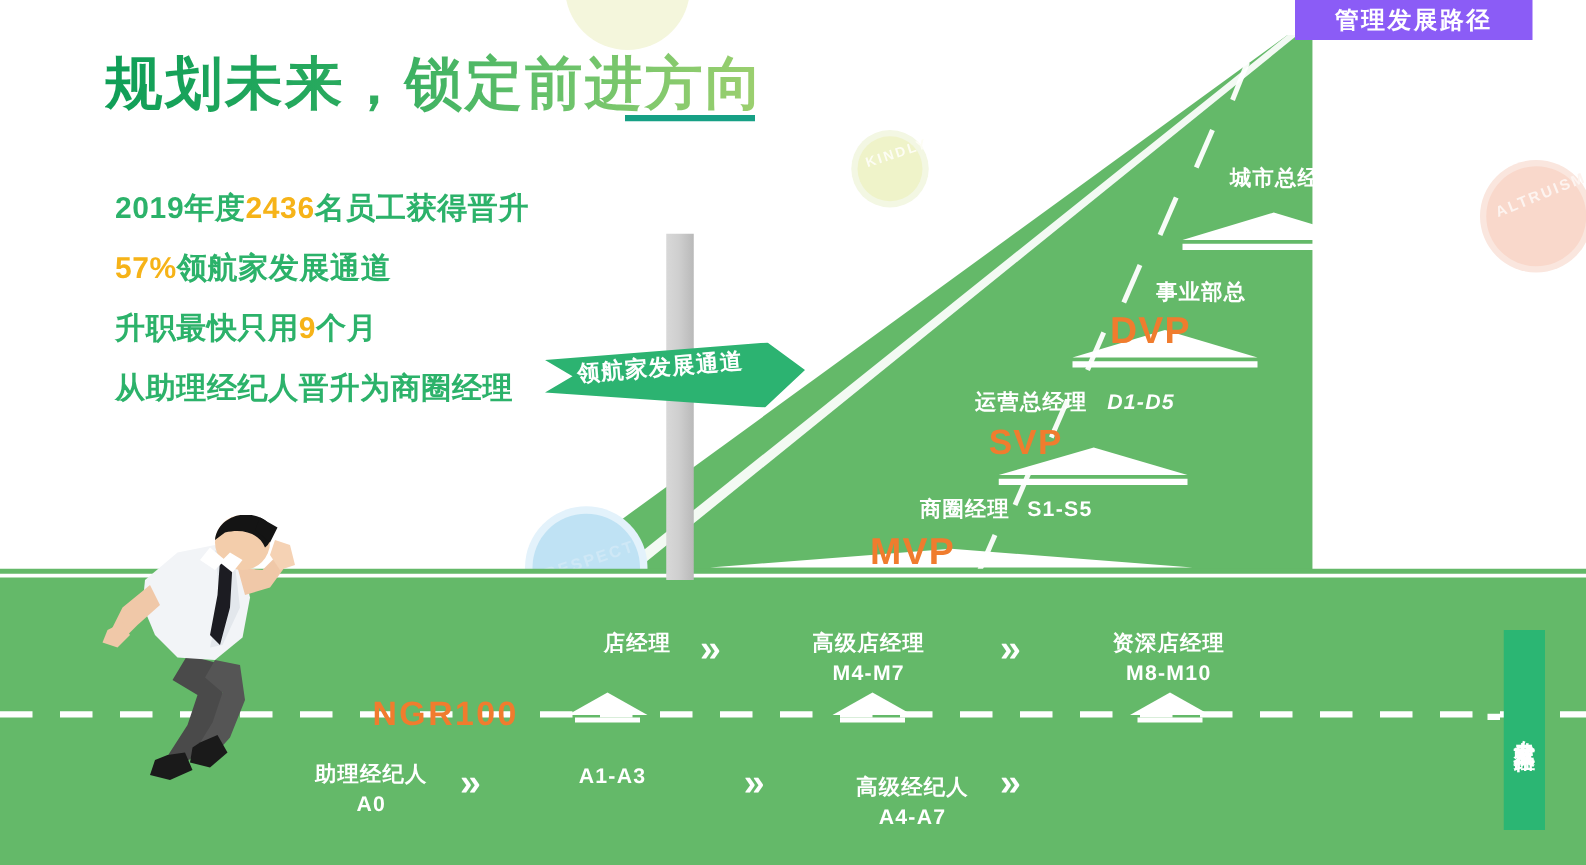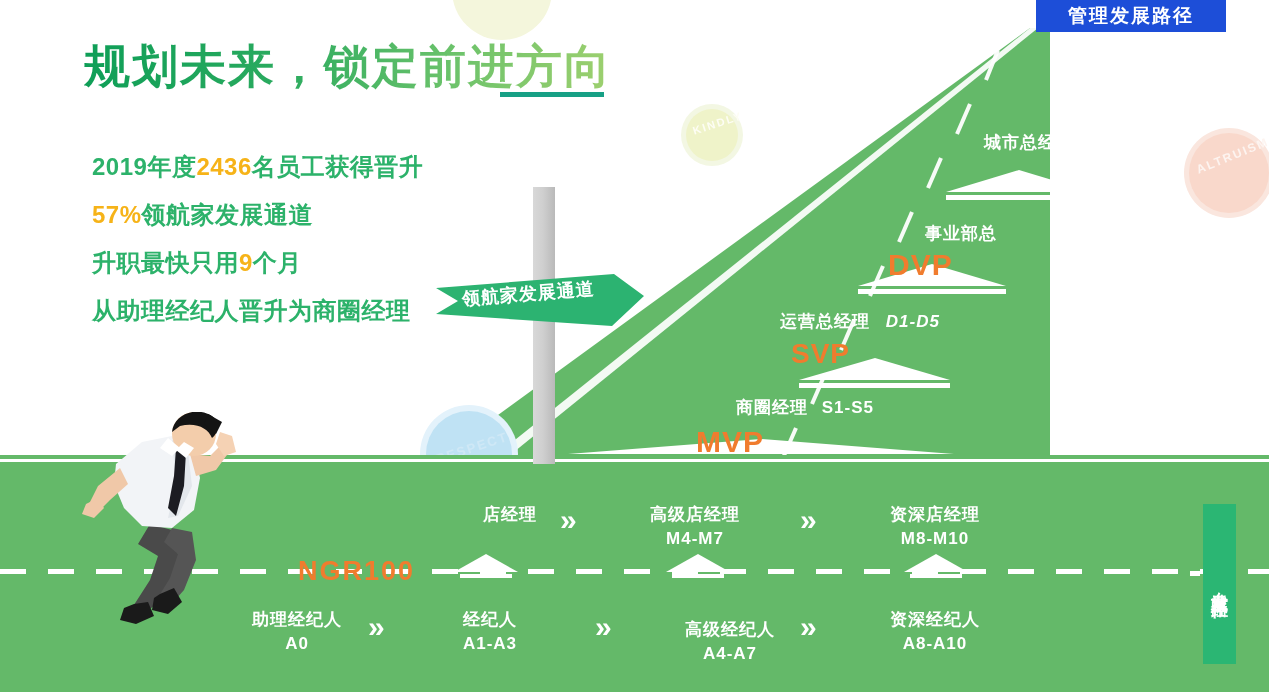--- a/index.html
+++ b/index.html
@@ -60,21 +60,21 @@
   #ramp { position:absolute; left:430px; top:28px; width:620px; height:440px; }
 
   
   #road { position:absolute; left:0; top:455px; width:1269px; height:237px; background:#64b969; }
   #road-topline { position:absolute; left:0; top:459px; width:1269px; height:3px; background:#ffffff; }
   #road-dash { position:absolute; left:0; top:569px; width:1269px; height:5px; }
   .dash-seg { position:absolute; top:0; height:5px; background:#ffffff; }
 
   
   #banner-top { position:absolute; left:1036px; top:0; width:190px; height:32px;
-                background:#1d4ed8; display:flex; align-items:center; justify-content:center; }
+                background:#8b5cf6; display:flex; align-items:center; justify-content:center; }
   #banner-top span { color:#ffffff; font-size:19px; font-weight:700; letter-spacing:2px; }
 
   
   #banner-right { position:absolute; left:1203px; top:504px; width:33px; height:160px;
                   background:#2bb673; display:flex; align-items:center; justify-content:center; }
   #banner-right span { color:#ffffff; font-size:17px; font-weight:700; letter-spacing:2px;
                        writing-mode:vertical-rl; text-orientation:upright; }
   #banner-right-tick { position:absolute; left:1190px; top:571px; width:10px; height:5px; background:#ffffff; }
 
   
@@ -261,35 +261,30 @@
 
   <div id="ngr-badge">NGR100</div>
 
   <div class="step" style="left:212px; top:608px; width:170px;">
     <span class="t1">助理经纪人</span>
     <span class="t2">A0</span>
   </div>
   <div class="chev" style="left:368px; top:612px;">»</div>
 
   <div class="step" style="left:405px; top:608px; width:170px;">
-    <span class="t1">经纪人</span>
     <span class="t2">A1-A3</span>
   </div>
   <div class="chev" style="left:595px; top:612px;">»</div>
 
   <div class="step" style="left:645px; top:608px; width:170px;margin-top:10px;">
     <span class="t1">高级经纪人</span>
     <span class="t2">A4-A7</span>
   </div>
   <div class="chev" style="left:800px; top:612px;">»</div>
 
-  <div class="step" style="left:850px; top:608px; width:170px;">
-    <span class="t1">资深经纪人</span>
-    <span class="t2">A8-A10</span>
-  </div>
 
   <svg id="runner" viewBox="0 0 160 230">
 
     <path d="M74 112 L96 118 L104 150 L88 186 L70 200 L56 196 L74 168 L82 144 L62 132 Z" fill="#4a4a4a"></path>
 
     <path d="M58 192 L72 190 L78 204 L60 212 L44 208 L48 196 Z" fill="#1a1a1a"></path>
 
     <path d="M96 116 L116 120 L120 148 L108 178 L92 196 L78 192 L94 166 L102 142 L88 130 Z" fill="#555555"></path>
 
     <path d="M84 182 L98 176 L106 190 L92 202 L76 198 L78 186 Z" fill="#1a1a1a"></path>

